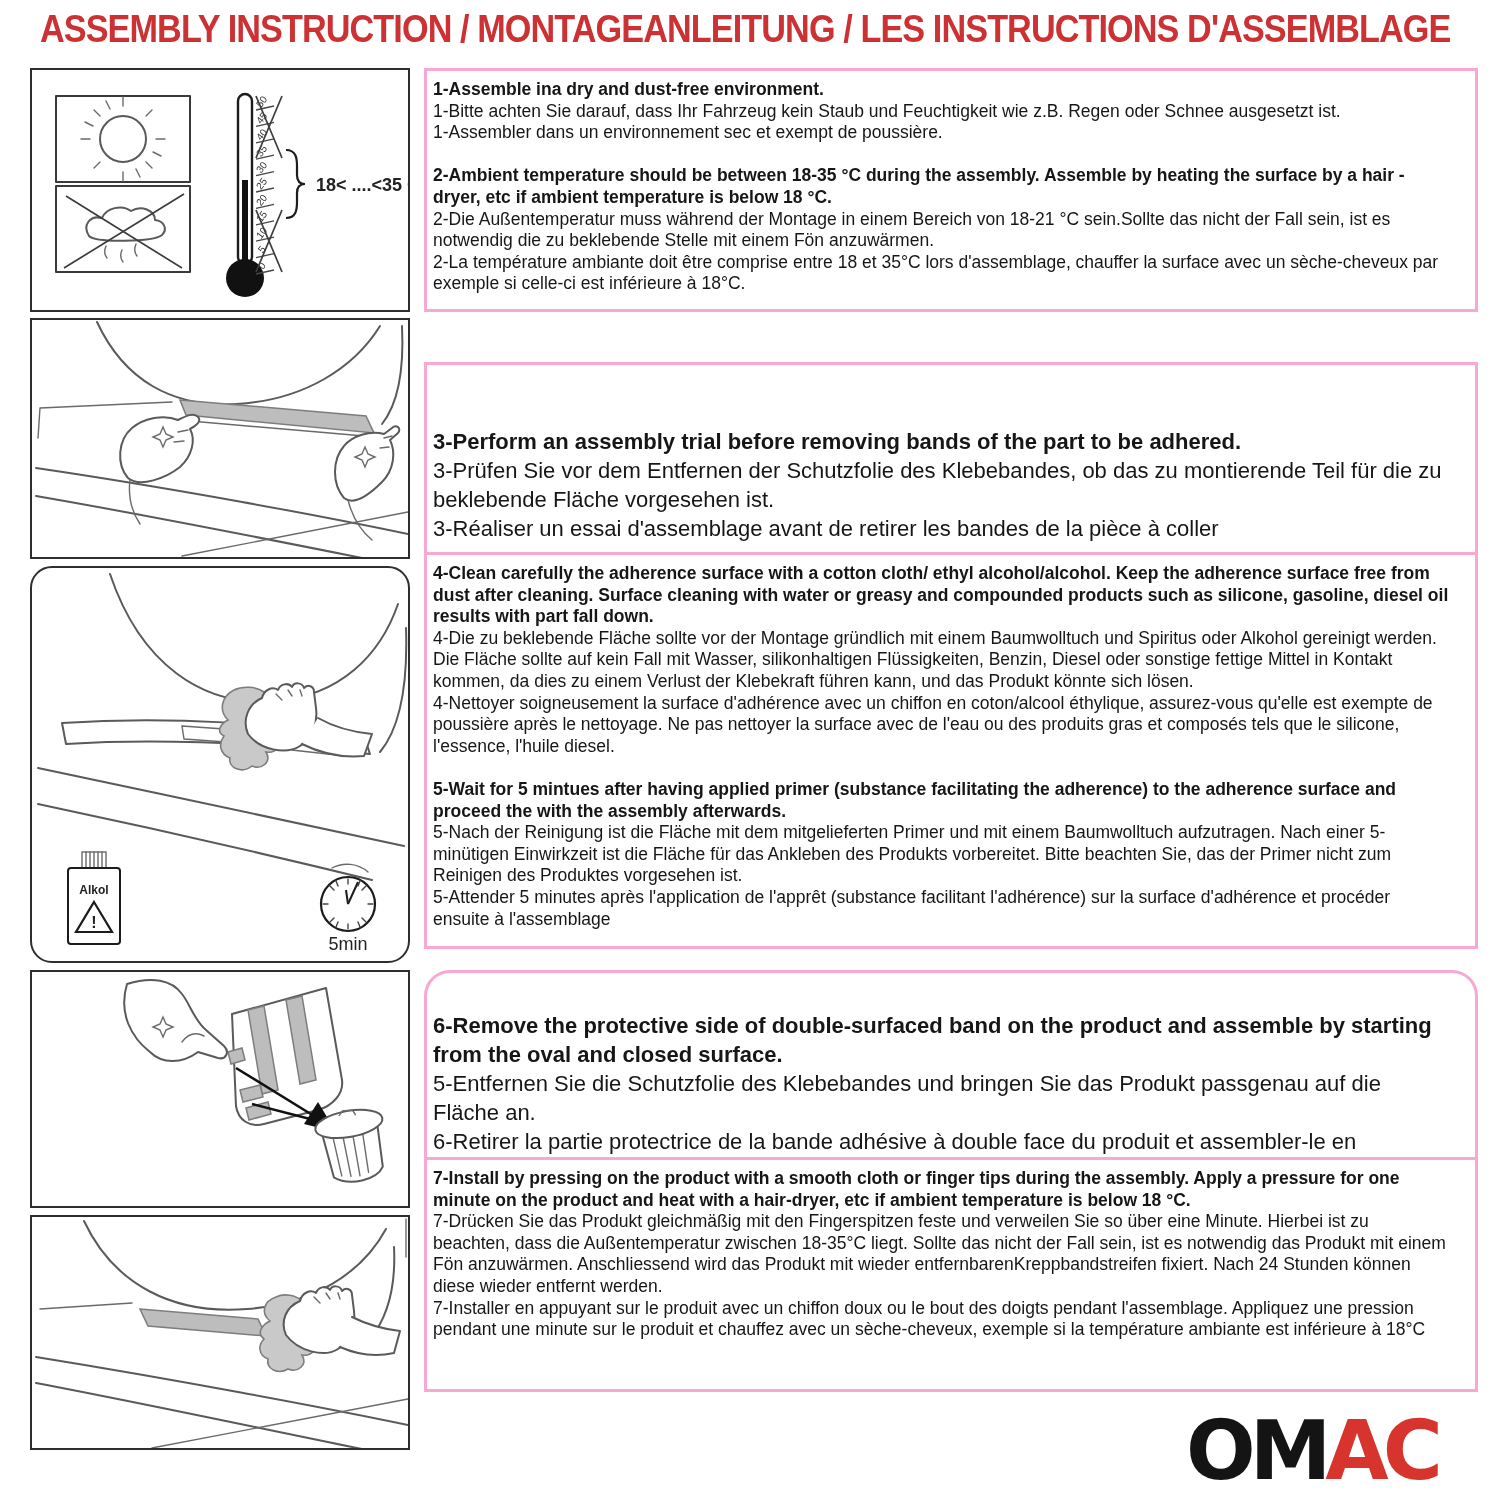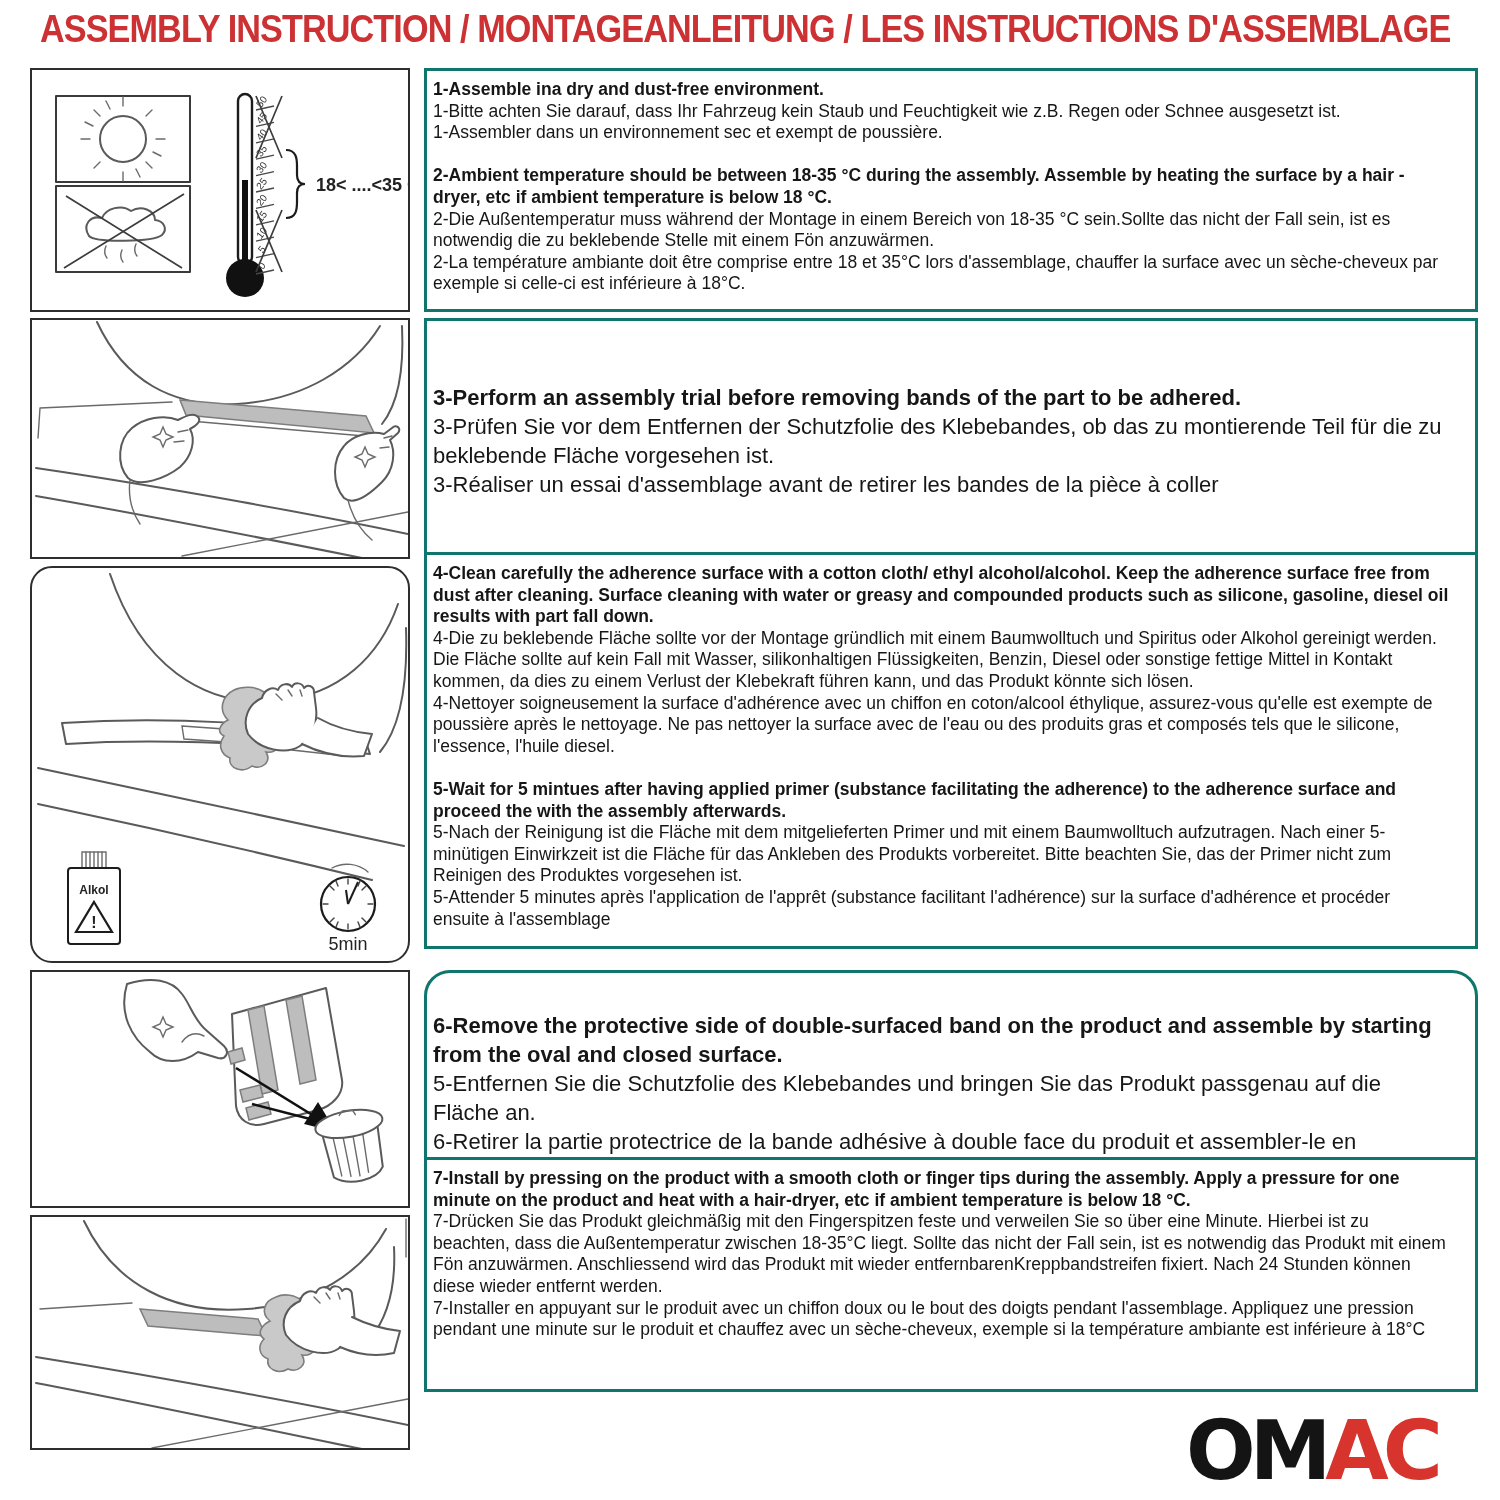--- a/index.html
+++ b/index.html
@@ -5,26 +5,26 @@
   html,body{margin:0;padding:0;background:#fff;}
   #page{position:relative;width:1500px;height:1500px;background:#fff;overflow:hidden;
         font-family:"Liberation Sans",sans-serif;}
   
   #title{position:absolute;left:40px;top:8px;font-size:38px;font-weight:bold;
          color:#cc3134;white-space:nowrap;letter-spacing:-1px;
          transform:scaleX(0.9);transform-origin:left center;}
   
   .illus{position:absolute;left:30px;width:380px;border:2px solid #2e2e2e;
          background:#fff;box-sizing:border-box;}
-  .textbox{position:absolute;left:424px;width:1054px;border:3px solid #0f766e;
+  .textbox{position:absolute;left:424px;width:1054px;border:3px solid #f9a8d4;
          background:#fff;box-sizing:border-box;color:#161616;
          padding:8px 26px 0 6px;}
   .fs-s{font-size:17.5px;line-height:21.6px;}
   .fs-l{font-size:22px;line-height:29px;}
-  .pad-l{padding-top:62px;}
+  .pad-l{padding-top:62px;margin-top:44px;}
   .pad-m{padding-top:38px;border-radius:26px;}
   .para{margin:0;}
   .para.b{font-weight:bold;}
   .fs-s .para.gap{height:21.6px;}
   
   svg{display:block;}
   .sk{stroke:#5a5a5a;fill:none;stroke-width:2;stroke-linecap:round;stroke-linejoin:round;}
   .sk-thin{stroke:#6a6a6a;fill:none;stroke-width:1.4;stroke-linecap:round;}
   .ink{stroke:#1c1c1c;fill:none;stroke-width:2.4;}
   .whitefill{fill:#fff;}
@@ -116,21 +116,21 @@
         <text x="284" y="121" class="lbl" font-size="18" font-weight="bold">18&lt; ....&lt;35 C</text>
       </g>
     </svg>
   </div>
   <div class="textbox fs-s" style="top:68px;height:244px;">
       <p class="para b">1-Assemble ina dry and dust-free environment.</p>
       <p class="para r">1-Bitte achten Sie darauf, dass Ihr Fahrzeug kein Staub und Feuchtigkeit wie z.B. Regen oder Schnee ausgesetzt ist.</p>
       <p class="para r">1-Assembler dans un environnement sec et exempt de poussière.</p>
       <p class="para gap"></p>
       <p class="para b">2-Ambient temperature should be between 18-35 °C  during the assembly. Assemble by heating the surface by a hair -dryer, etc if ambient temperature is below 18 °C.</p>
-      <p class="para r">2-Die Außentemperatur muss während der Montage in einem Bereich von 18-35 °C  sein.Sollte das nicht der Fall sein, ist es notwendig die zu beklebende Stelle mit einem Fön anzuwärmen.</p>
+      <p class="para r">2-Die Außentemperatur muss während der Montage in einem Bereich von 18-21 °C  sein.Sollte das nicht der Fall sein, ist es notwendig die zu beklebende Stelle mit einem Fön anzuwärmen.</p>
       <p class="para r">2-La température ambiante doit être comprise entre 18 et 35°C lors d'assemblage, chauffer la surface avec un sèche-cheveux par exemple si celle-ci est inférieure à 18°C.</p>
     </div>
 
   <div class="illus" style="top:318px;height:241px;">
     <svg viewBox="0 0 376 237" width="376" height="237">
       <path class="sk" d="M65,2 C92,60 140,88 205,84 C272,80 322,48 348,6"></path>
       <path class="sk" d="M370,6 C372,48 366,84 350,104"></path>
       <path class="sk-thin" d="M8,88 L140,82 M8,88 L6,118"></path>
       <path class="sk" d="M4,148 C140,168 290,196 376,214"></path>
       <path class="sk" d="M4,176 C120,196 240,220 330,238"></path>

